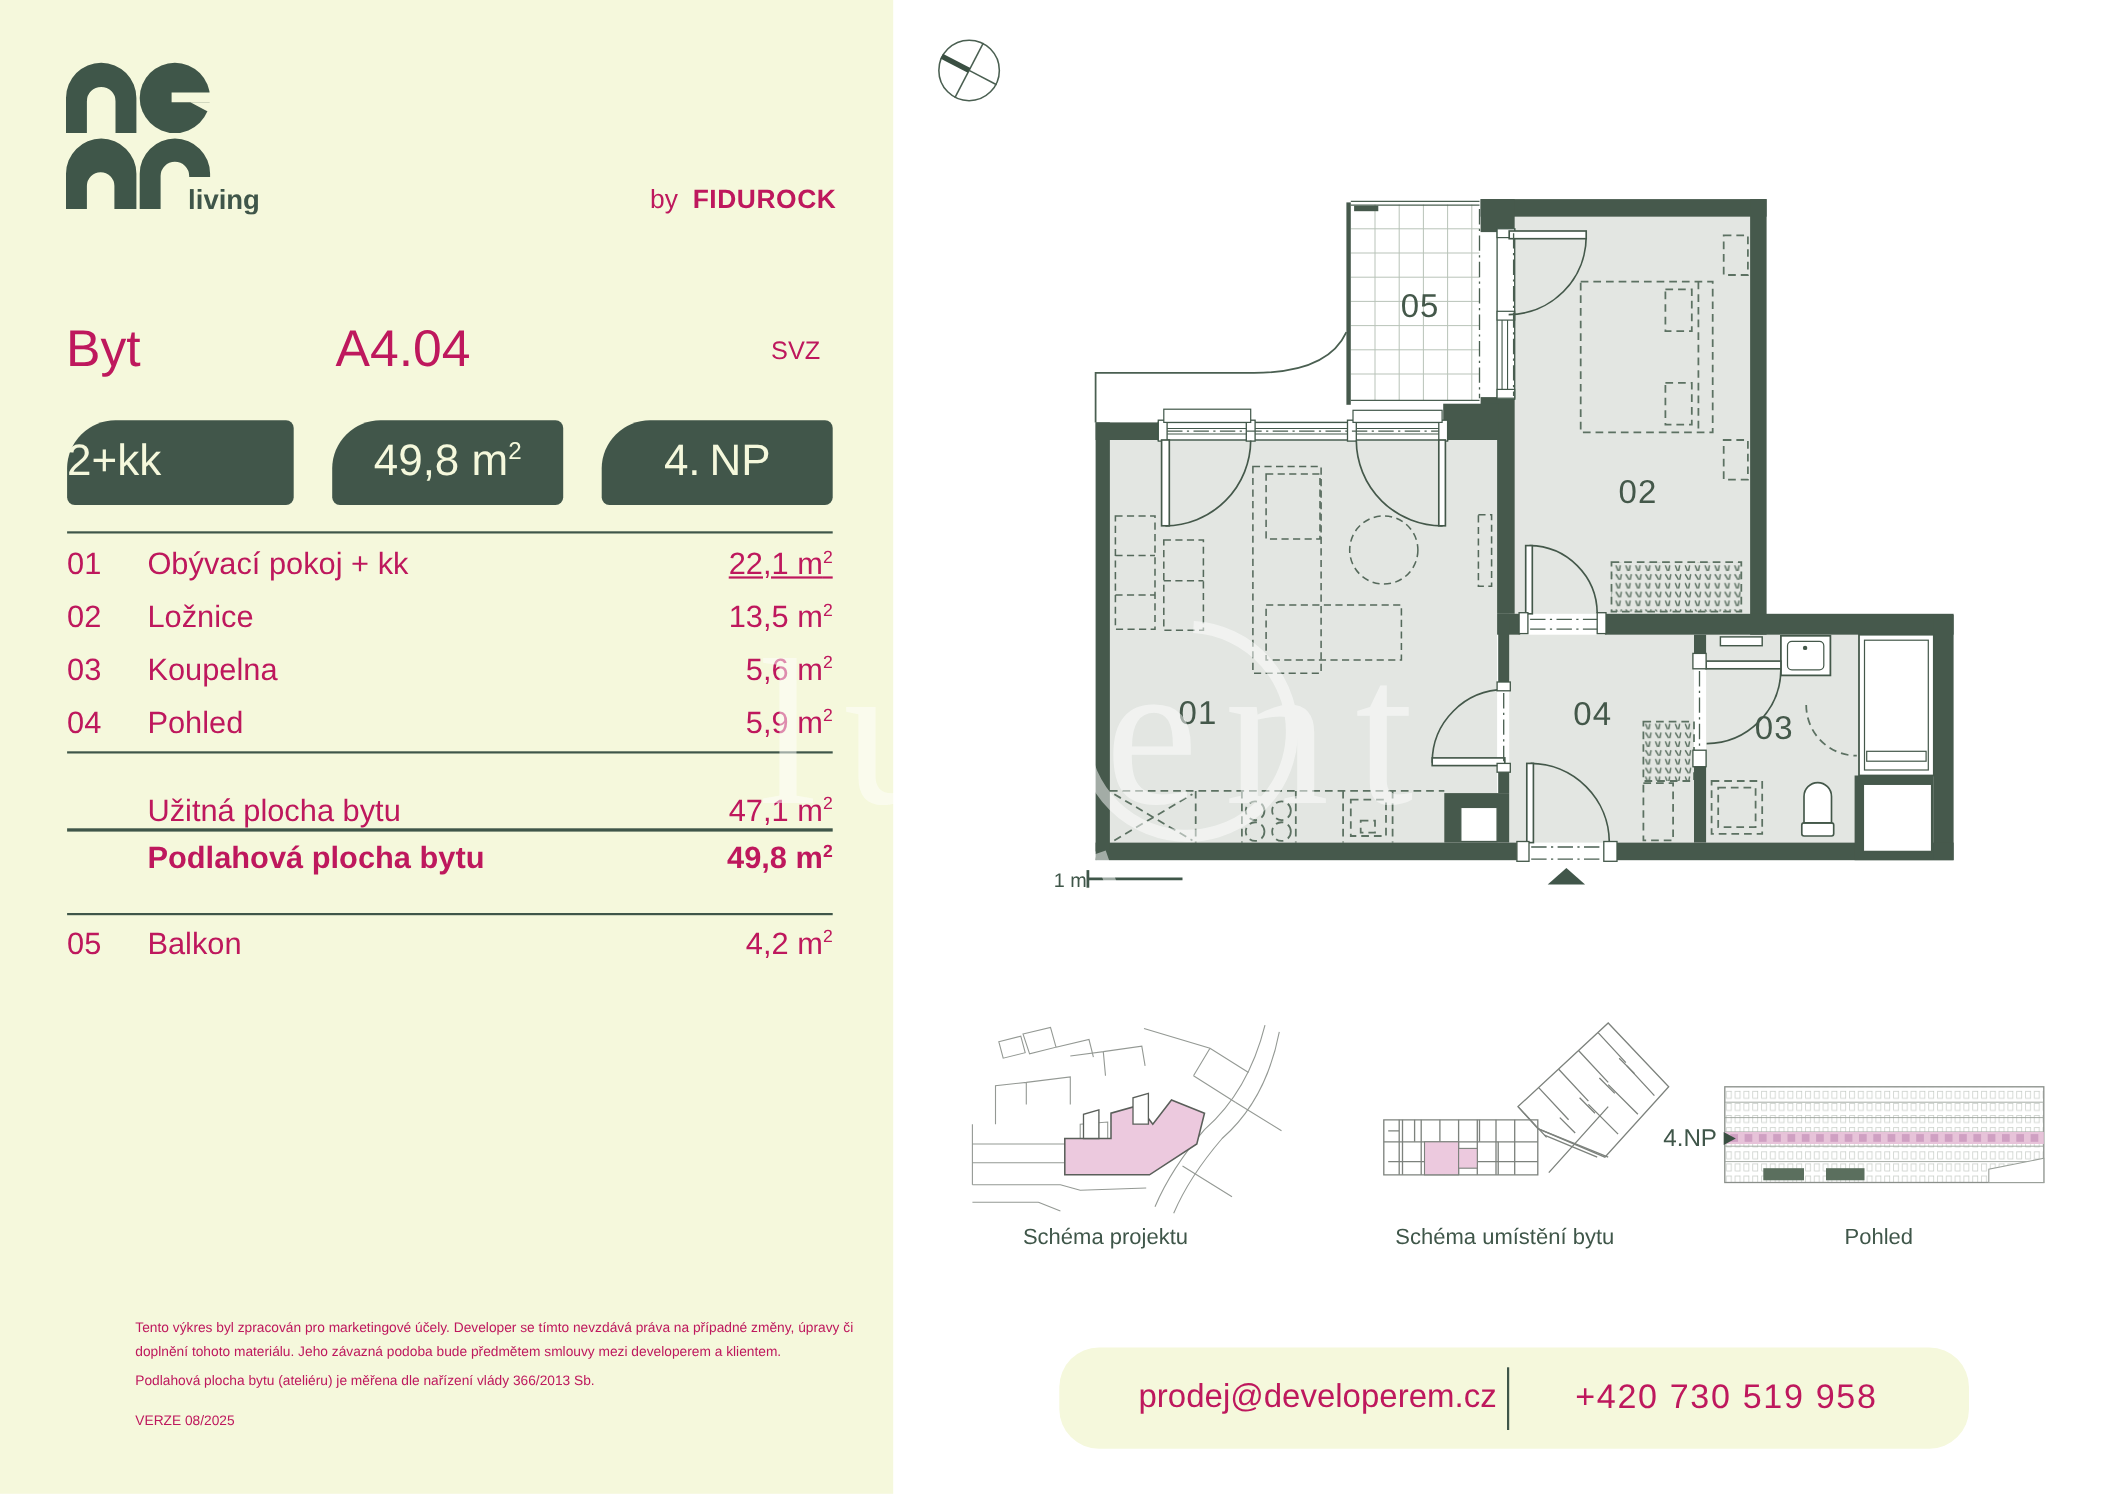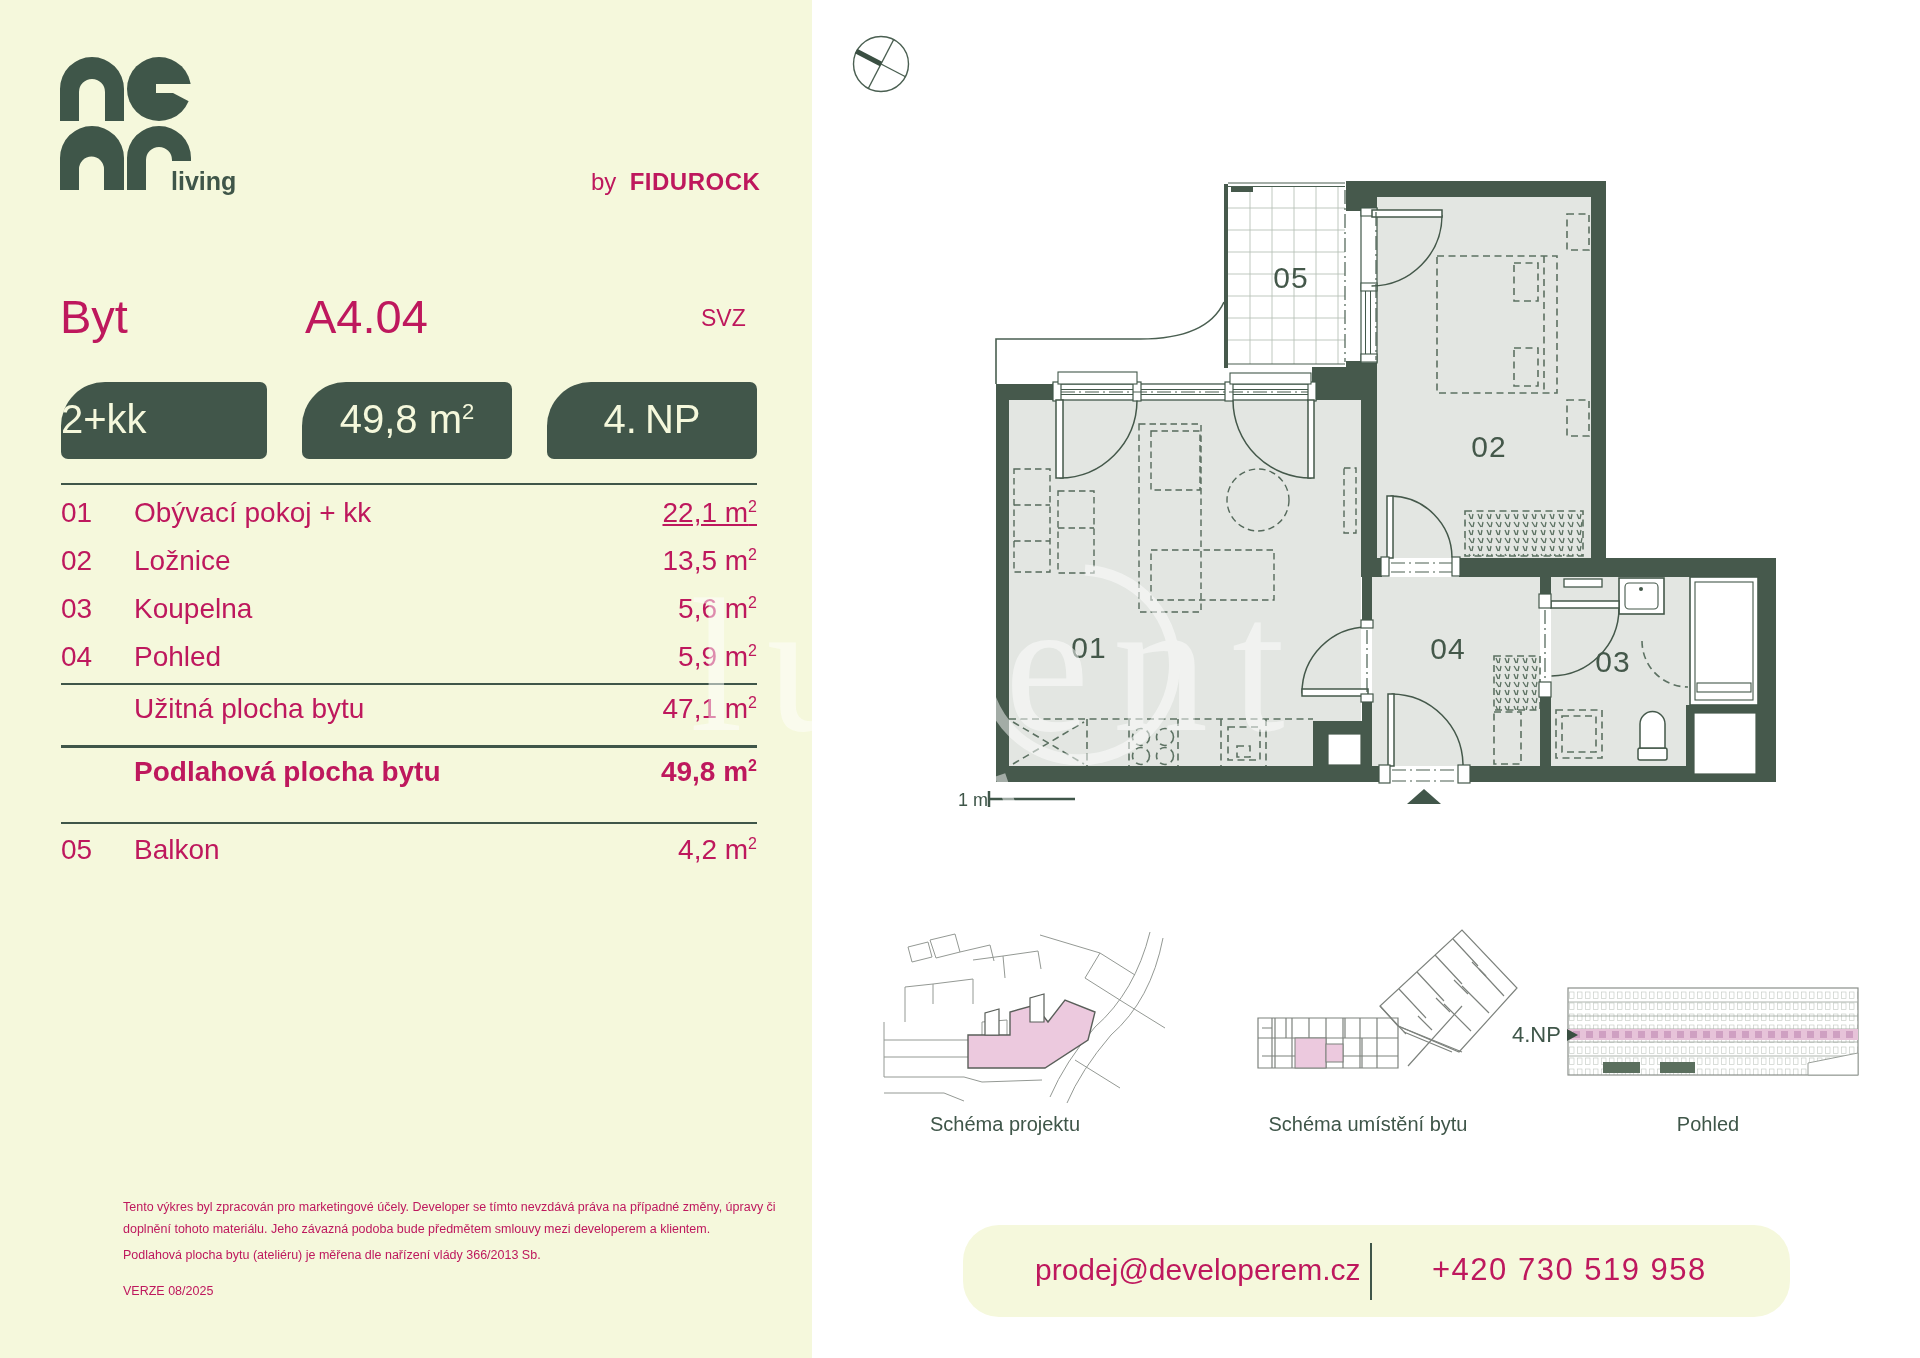--- a/index.html
+++ b/index.html
@@ -58,21 +58,21 @@
 
   <div style="position:relative;height:48px;line-height:48px;">
     <span>03</span><span style="position:absolute;left:73px;">Koupelna</span><span style="position:absolute;right:0;">5,6 m<sup style="font-size:16px">2</sup></span>
   </div>
 
   <div style="position:relative;height:48px;line-height:48px;">
     <span>04</span><span style="position:absolute;left:73px;">Pohled</span><span style="position:absolute;right:0;">5,9 m<sup style="font-size:16px">2</sup></span>
   </div>
   <div style="border-top:2px solid #3f5649;margin-top:2px;"></div>
 
-  <div style="position:relative;height:60px;line-height:48px;">
+  <div style="position:relative;height:40px;line-height:48px;margin-top:28px;">
     <span style="position:absolute;left:73px;">Užitná plocha bytu</span>
       <span style="position:absolute;right:0;">47,1 m<sup style="font-size:16px">2</sup></span>
   </div>
   <div style="border-top:3.5px solid #3f5649;"></div>
 
   <div style="position:relative;height:48px;line-height:48px;font-weight:bold;">
     <span style="position:absolute;left:73px;">Podlahová plocha bytu</span>
       <span style="position:absolute;right:0;">49,8 m<sup style="font-size:16px">2</sup></span>
   </div>
   <div style="border-top:2.5px solid #3f5649;margin-top:26px;"></div>

